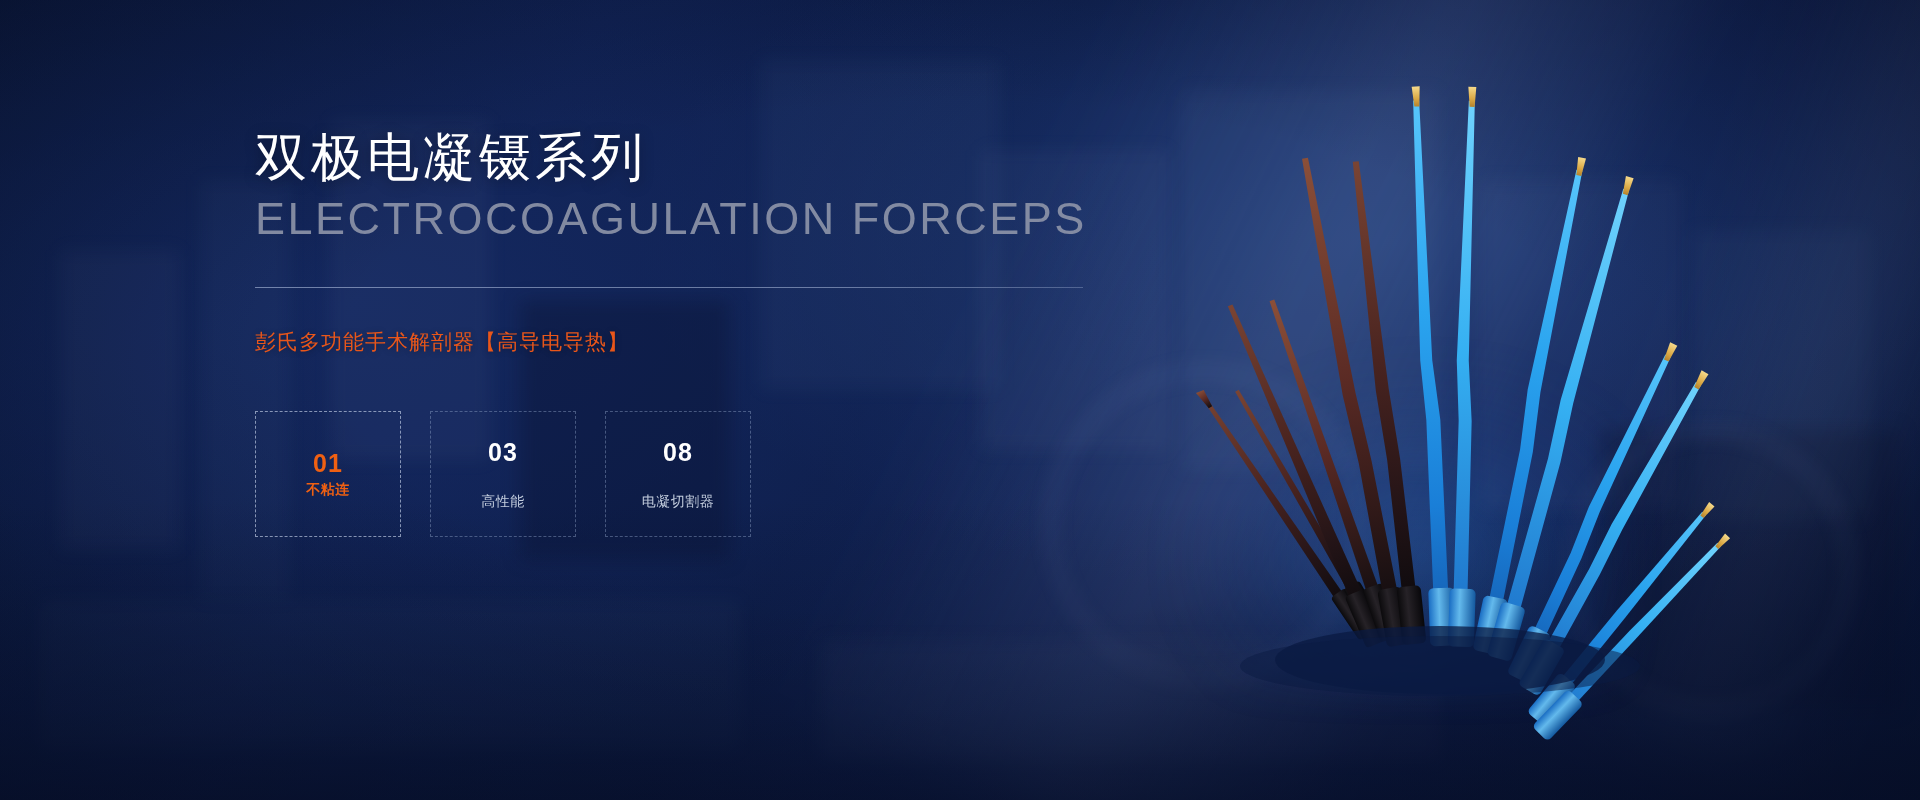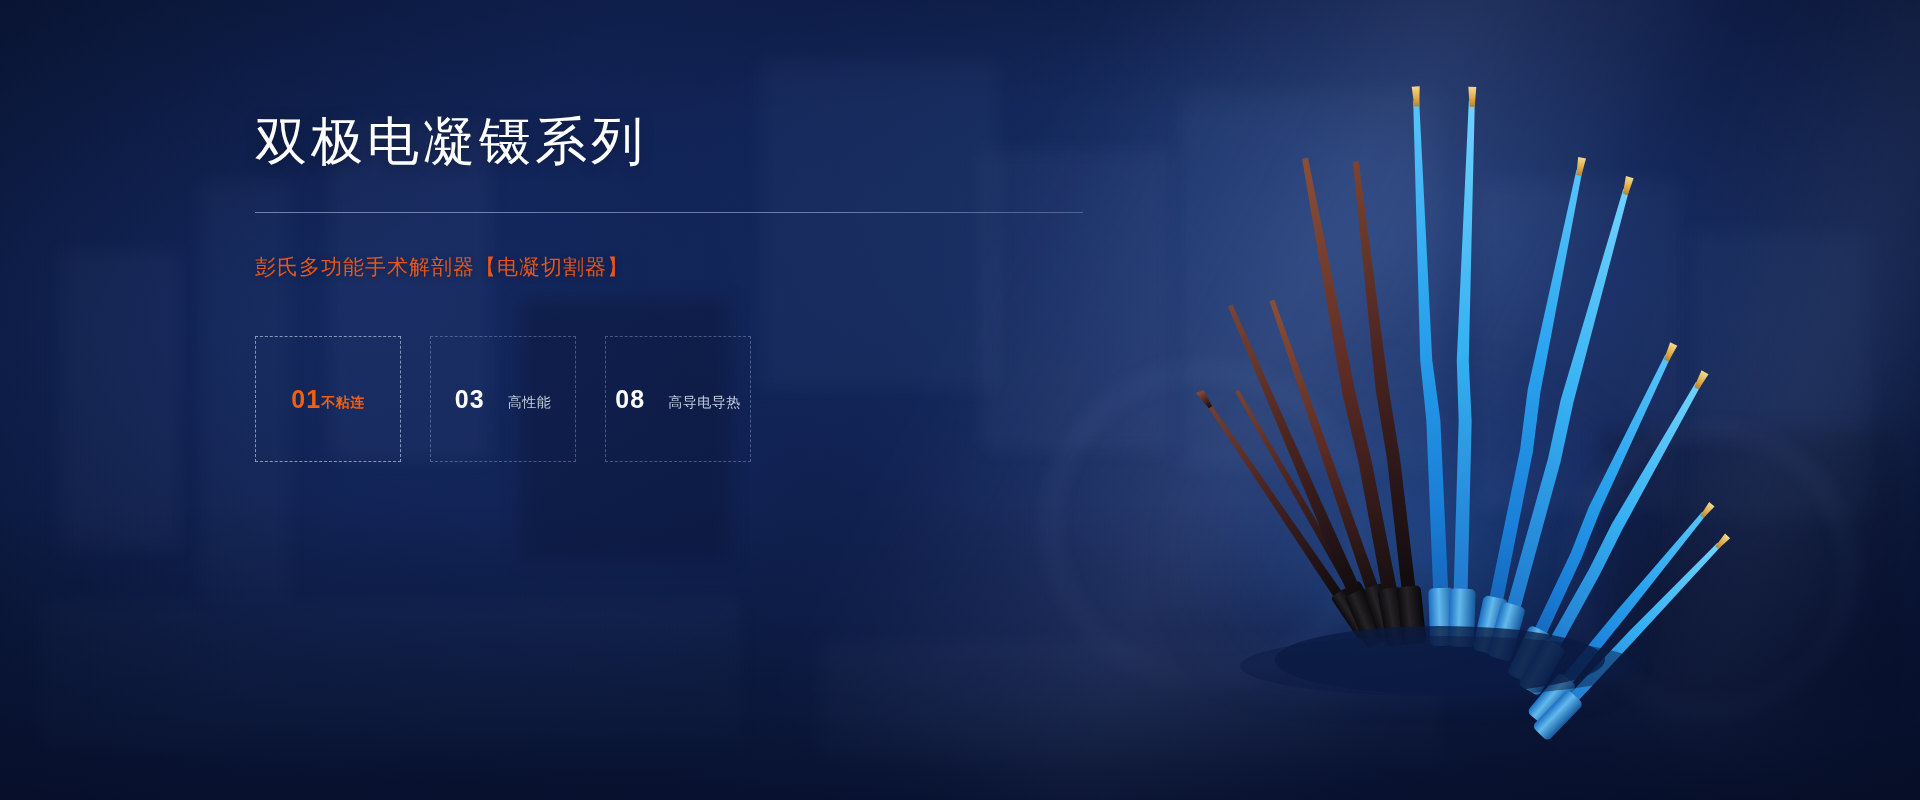--- a/index.html
+++ b/index.html
@@ -62,21 +62,21 @@
     background:radial-gradient(ellipse 80% 80% at 50% 45%, rgba(0,0,0,0) 40%, rgba(4,10,30,0.55) 100%);
   }
   .bottom-haze{
     position:absolute; left:0; right:0; bottom:0; height:300px;
     background:linear-gradient(180deg, rgba(8,18,48,0) 0%, rgba(8,18,48,0.45) 70%, rgba(7,16,44,0.72) 100%);
   }
 
   
   .content{
     position:absolute;
-    left:255px; top:112px;
+    left:255px; top:128px;
     width:900px;
     z-index:6;
   }
 
   .title-cn{
     font-size:52px;
     letter-spacing:4px;
     color:#ffffff;
     font-weight:400;
     line-height:1.12;
@@ -115,21 +115,21 @@
     display:flex;
     align-items:flex-start;
   }
 
   .feat{
     width:146px;
     height:126px;
     margin-right:29px;
     border:1px dashed rgba(206,218,240,0.62);
     display:flex;
-    flex-direction:row;
+    flex-direction:column;
     align-items:center;
     justify-content:center;
     text-align:center;
   }
   .feat.dim{ border-color:rgba(150,170,205,0.42);gap:23px; }
 
   .feat .num{
     font-size:25px;
     font-weight:700;
     letter-spacing:1px;
@@ -310,32 +310,33 @@
         </g>
       </g>
 
       <ellipse cx="330" cy="600" rx="165" ry="34" fill="#0a1a42" opacity="0.75"></ellipse>
       <ellipse cx="330" cy="606" rx="200" ry="30" fill="#0a1a42" opacity="0.5"></ellipse>
     </svg>
   </div>
 
   <div class="content">
     <h1 class="title-cn">双极电凝镊系列</h1>
+    <div class="title-en">ELECTROCOAGULATION FORCEPS</div>
     <div class="rule"></div>
-    <div class="subtitle-cn">彭氏多功能手术解剖器【电凝切割器】</div>
+    <div class="subtitle-cn">彭氏多功能手术解剖器【高导电导热】</div>
 
     <div class="features">
       <div class="feat active">
         <span class="num">01</span>
         <span class="lbl">不粘连</span>
       </div>
       <div class="feat dim">
         <span class="num">03</span>
         <span class="lbl">高性能</span>
       </div>
       <div class="feat dim">
         <span class="num">08</span>
-        <span class="lbl">高导电导热</span>
+        <span class="lbl">电凝切割器</span>
       </div>
     </div>
   </div>
 
 </div>
 
 </body></html>

